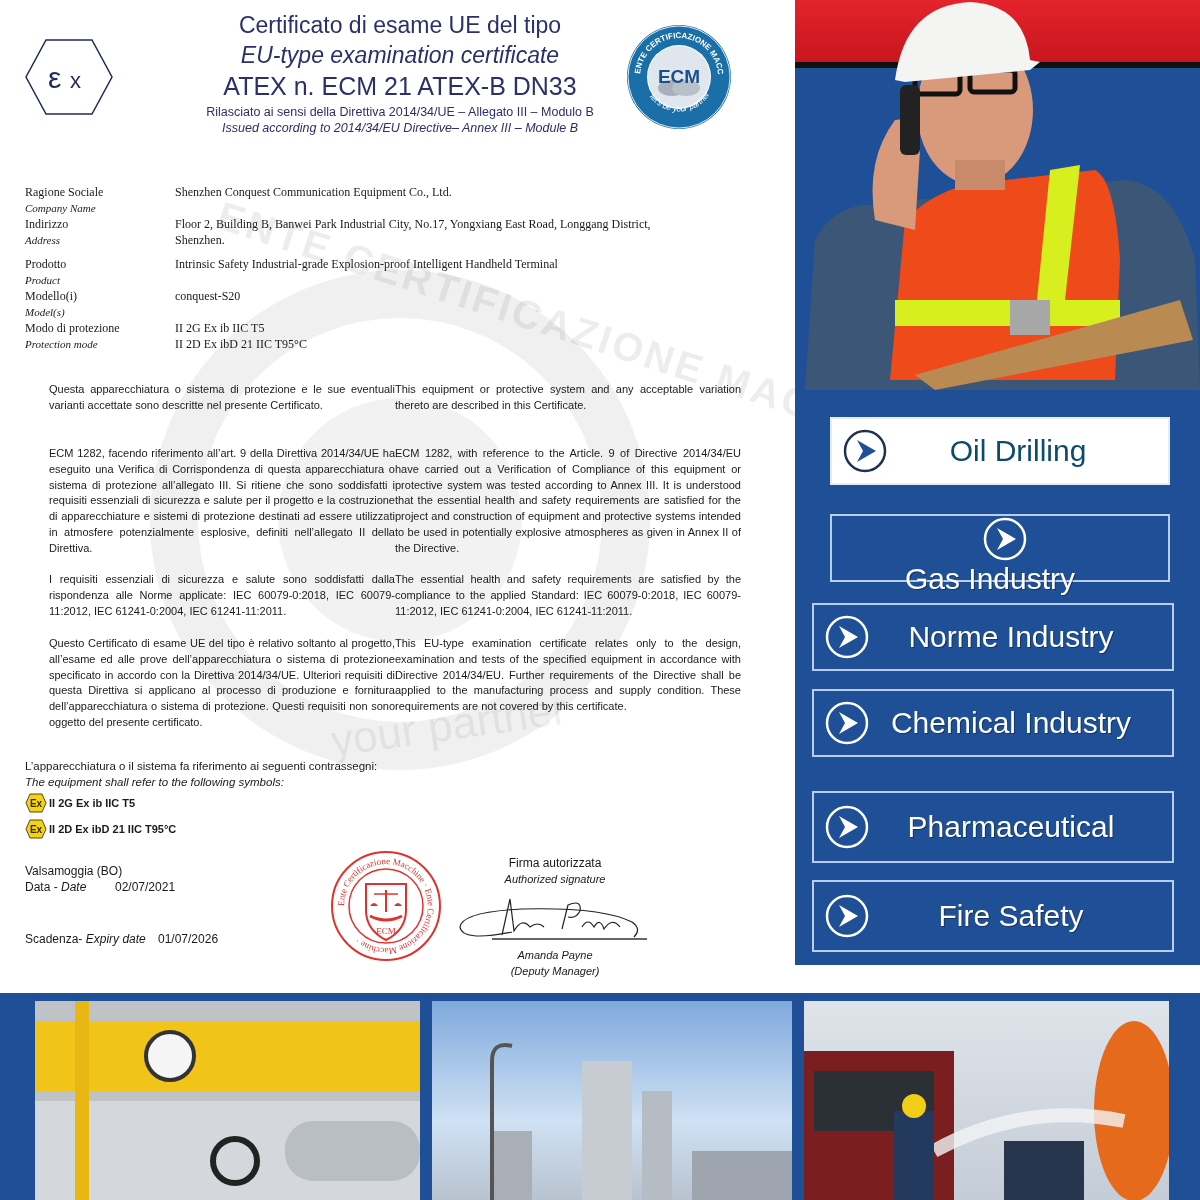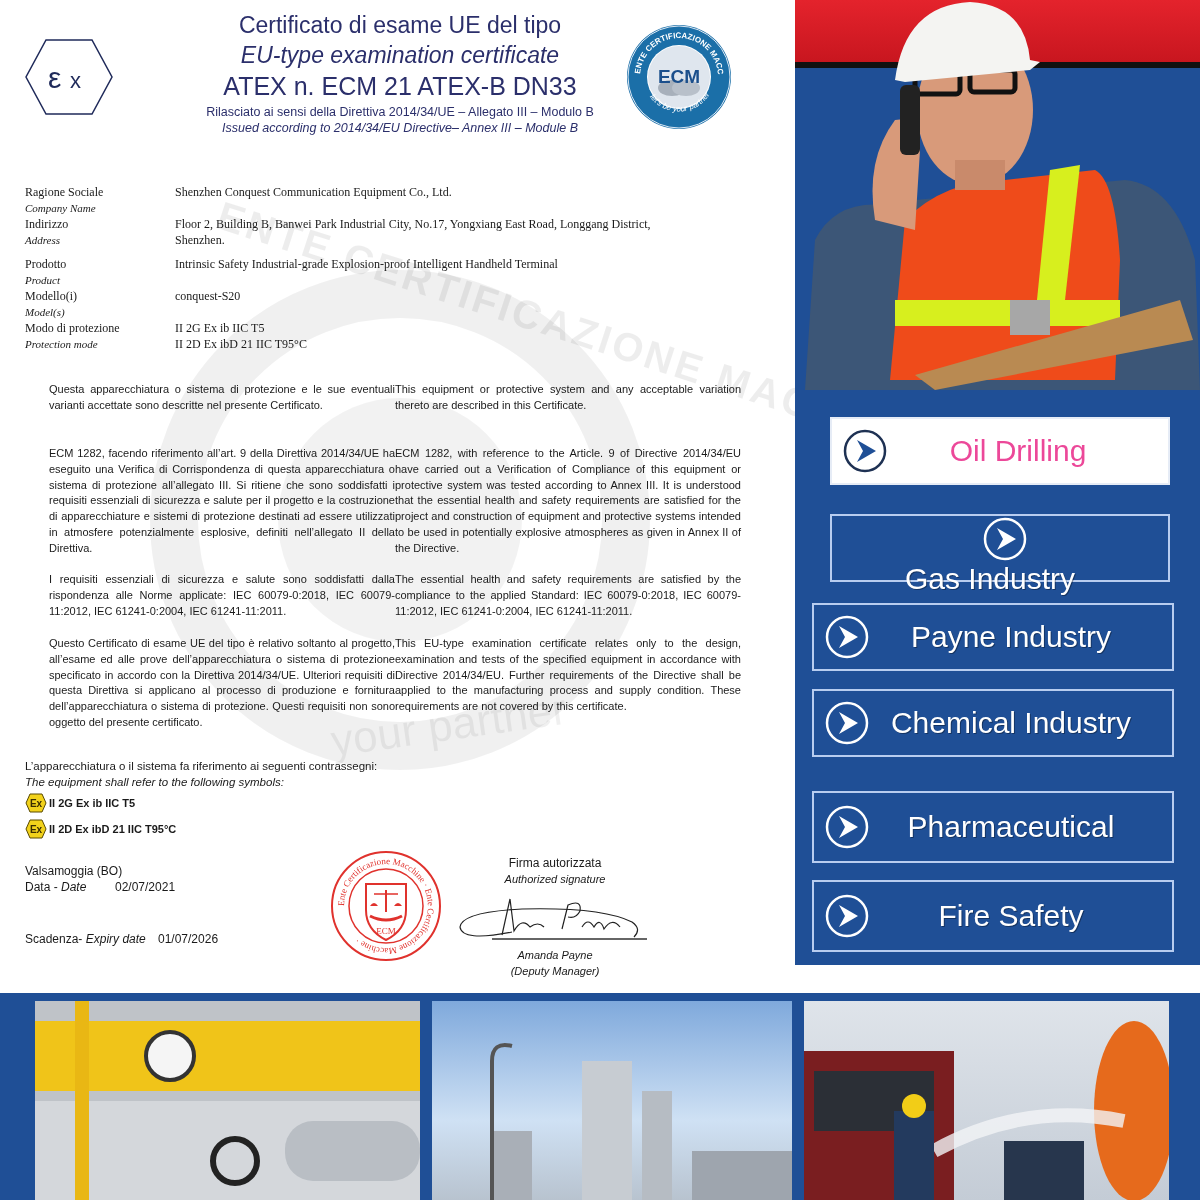--- a/index.html
+++ b/index.html
@@ -53,21 +53,21 @@
   .sig-svg { width: 200px; height: 60px; display: block; margin-left: -8px; }
 
   
   .right { position: absolute; left: 795px; top: 0; width: 405px; height: 965px; background: #1f4f96; overflow: hidden; }
   .red-band { position: absolute; left: 0; top: 0; width: 405px; height: 62px; background: linear-gradient(#e4232c, #c8161f); }
   .black-line { position: absolute; left: 0; top: 62px; width: 405px; height: 6px; background: #111; }
   .photo { position: absolute; left: 0; top: 0; width: 405px; height: 390px; }
   .menu { position: absolute; left: 0; top: 400px; width: 405px; }
   .menu-item { position: absolute; display: flex; align-items: center; border: 2px solid #b8cdf0; color: #fff; font-size: 30px;
     text-shadow: 1px 1px 0 rgba(0,0,0,0.35); cursor: pointer; }
-  .menu-item.active { background: #ffffff; color: #ec4899; border-color: #e6ecf6; text-shadow: none; }
+  .menu-item.active { background: #ffffff; color: #0c4a6e; border-color: #e6ecf6; text-shadow: none; }
   .arrow-ico { width: 46px; height: 46px; margin-left: 10px; flex-shrink: 0; }
   .menu-item .lbl { flex: 1; text-align: center; padding-right: 20px; }
 
   
   .bottom { position: absolute; left: 0; top: 993px; width: 1200px; height: 207px; background: #1f4f96; }
   .pic { position: absolute; top: 8px; height: 199px; overflow: hidden; }
   .pic1 { left: 35px; width: 385px; background: #bfc3c8; }
   .pic2 { left: 432px; width: 360px; background: linear-gradient(#7fa9dc, #cfe1f4 60%, #b8c3cf); }
   .pic3 { left: 804px; width: 365px; background: linear-gradient(#dfe4ea, #c4ccd6); }
 </style>
@@ -277,21 +277,21 @@
         <circle cx="23" cy="23" r="20" fill="none" stroke="#fff" stroke-width="2.5"></circle>
         <path d="M15 12 L34 23 L15 34 L21 23 Z" fill="#fff"></path>
       </svg>
       <span class="lbl">Gas Industry</span>
     </div>
     <div class="menu-item" style="left:17px;top:203px;width:362px;height:68px;">
       <svg class="arrow-ico" viewBox="0 0 46 46">
         <circle cx="23" cy="23" r="20" fill="none" stroke="#fff" stroke-width="2.5"></circle>
         <path d="M15 12 L34 23 L15 34 L21 23 Z" fill="#fff"></path>
       </svg>
-      <span class="lbl">Payne Industry</span>
+      <span class="lbl">Norme Industry</span>
     </div>
     <div class="menu-item" style="left:17px;top:289px;width:362px;height:68px;">
       <svg class="arrow-ico" viewBox="0 0 46 46">
         <circle cx="23" cy="23" r="20" fill="none" stroke="#fff" stroke-width="2.5"></circle>
         <path d="M15 12 L34 23 L15 34 L21 23 Z" fill="#fff"></path>
       </svg>
       <span class="lbl" style="padding-right:20px;">Chemical Industry</span>
     </div>
     <div class="menu-item" style="left:17px;top:391px;width:362px;height:72px;">
       <svg class="arrow-ico" viewBox="0 0 46 46">

